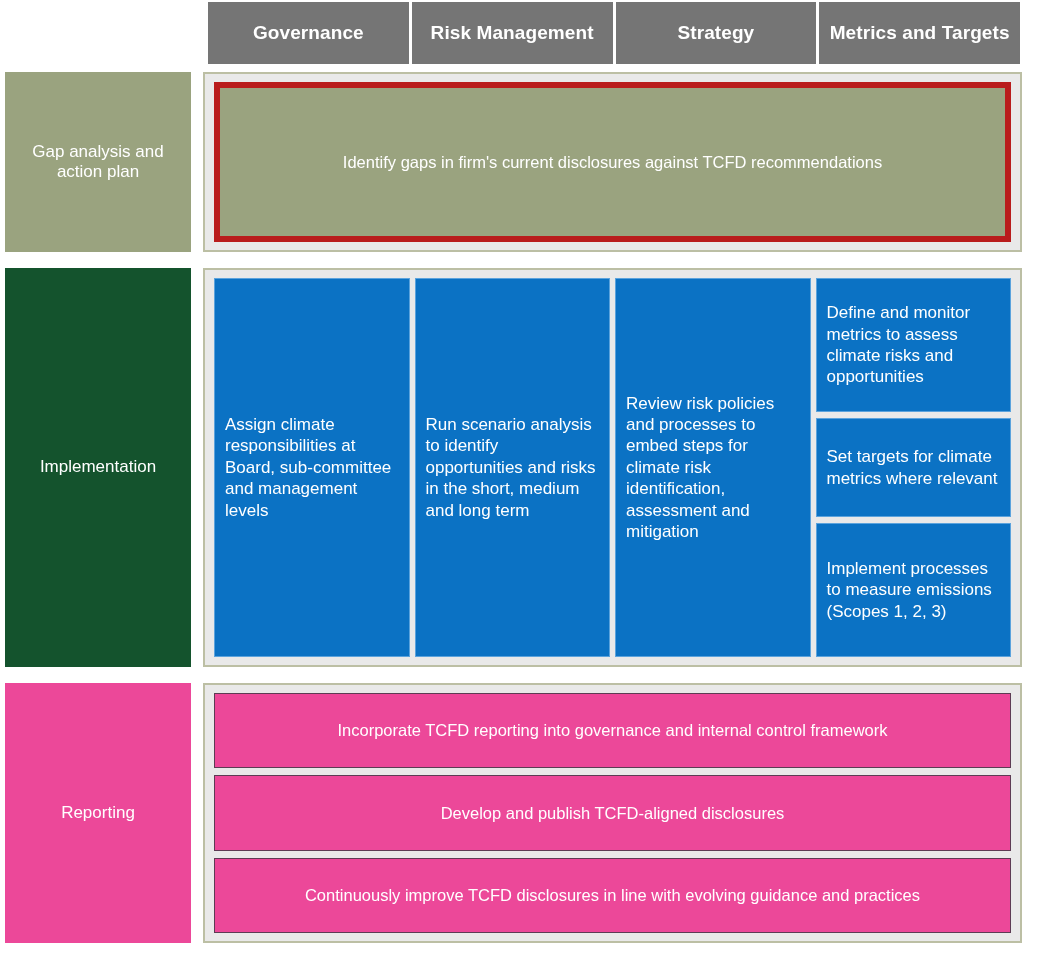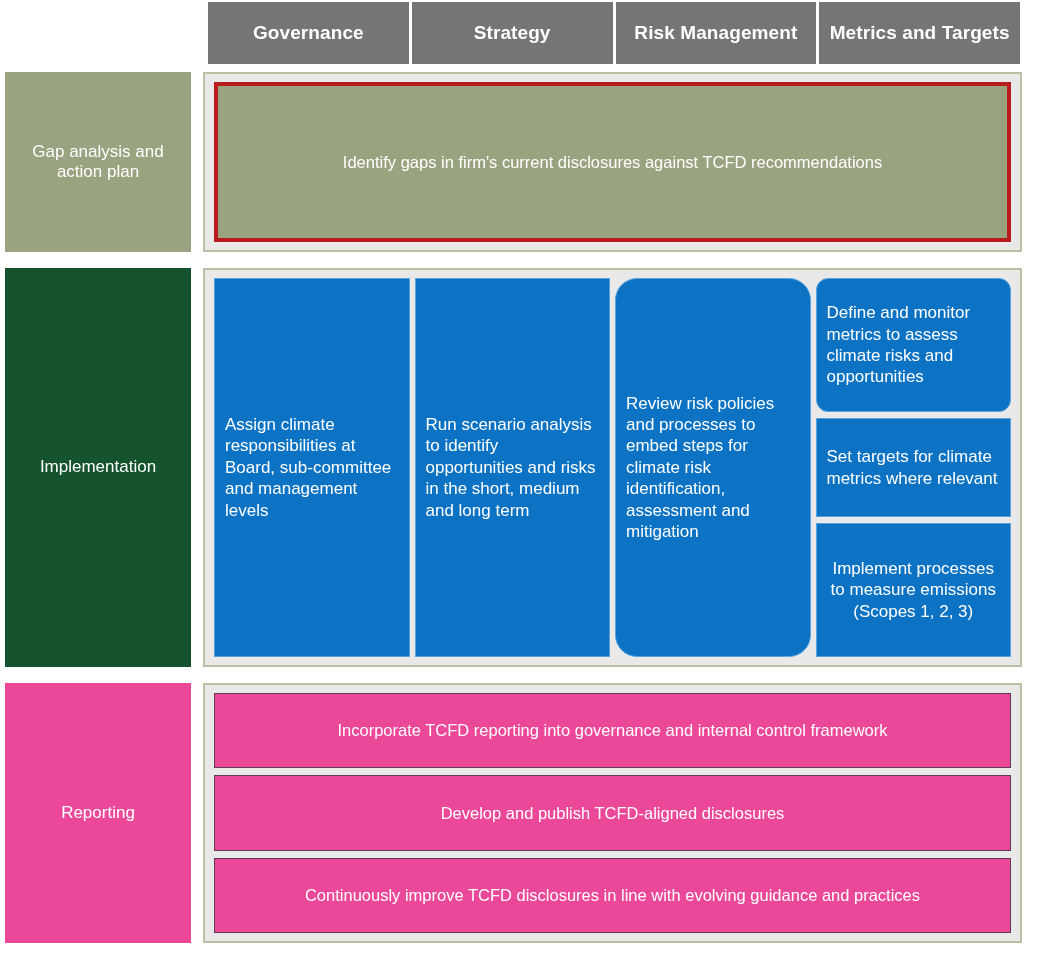--- a/index.html
+++ b/index.html
@@ -104,21 +104,21 @@
     font-size: 16.5px;
     line-height: 1.25;
     padding: 4px 14px;
   }
 
   
   .c-sage   { background: #9aa37f; }
   .c-blue   { background: #14532d; }
   .c-plum   { background: #ec4899; }
 
-  .bar.c-sage { border: 4px solid #b91c1c; }
+  .bar.c-sage { border: 6px solid #b91c1c; }
   .bar.c-plum { border: 1px solid #5d3c54; }
 
   
   .impl-grid {
     flex-direction: row;
     gap: 5px;
   }
   .impl-col {
     flex: 1 1 0;
     display: flex;
@@ -138,34 +138,34 @@
     align-items: center;
     min-width: 0;
     overflow: hidden;
   }
   .impl-cell span { display: block; width: 100%; }
 
   
   .col-gov  .impl-cell { flex: 1 1 0; }
   .col-str  .impl-cell:nth-child(1) { flex: 49 1 0; }
   .col-str  .impl-cell:nth-child(2) { flex: 51 1 0; }
-  .col-risk .impl-cell { flex: 1 1 0; border-radius: 22px; }
-  .col-met  .impl-cell:nth-child(1) { flex: 37 1 0; border-radius: 12px; }
+  .col-risk .impl-cell { flex: 1 1 0; }
+  .col-met  .impl-cell:nth-child(1) { flex: 37 1 0; }
   .col-met  .impl-cell:nth-child(2) { flex: 26 1 0; }
-  .col-met  .impl-cell:nth-child(3) { flex: 37 1 0; text-align: center; }
+  .col-met  .impl-cell:nth-child(3) { flex: 37 1 0; }
 </style>
 </head>
 <body>
 
 <div id="root">
 
   <div class="header-row">
     <div class="header-cell">Governance</div>
+    <div class="header-cell">Risk Management</div>
     <div class="header-cell">Strategy</div>
-    <div class="header-cell">Risk Management</div>
     <div class="header-cell">Metrics and Targets</div>
   </div>
 
   <div class="band" style="top:72px; height:180px;">
     <div class="row-label c-sage">Gap analysis and action plan</div>
     <div class="panel">
       <div class="panel-inner bar-stack">
         <div class="bar c-sage">Identify gaps in firm's current disclosures against TCFD recommendations</div>
       </div>
     </div>

